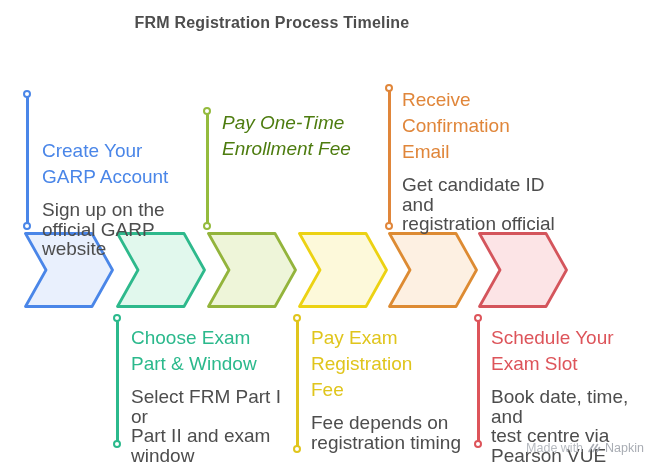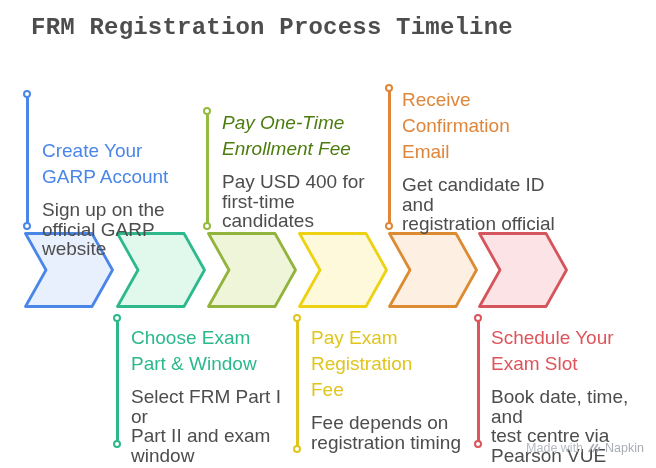--- a/index.html
+++ b/index.html
@@ -6,23 +6,22 @@
   .canvas{
     position:relative;
     width:656px;height:468px;
     background:#ffffff;
     overflow:hidden;
     font-family:"Liberation Sans","DejaVu Sans",sans-serif;
   }
   .page-title{
     position:absolute;left:0;top:14px;width:544px;
     text-align:center;
-    font-size:24px;font-weight:700;color:#4d4d4d;
+    font-size:16px;font-weight:700;color:#4d4d4d;
     letter-spacing:.2px;
-    font-family:Liberation Mono, monospace;
   }
   .step-label{position:absolute;}
   .step-heading{
     font-size:19px;font-weight:500;line-height:26px;
     white-space:pre-line;
   }
   .step-description{
     margin-top:10px;
     font-size:19px;line-height:19.5px;color:#4d4d4d;
     white-space:pre-line;
@@ -82,22 +81,20 @@
   <div class="step-label" style="left:42px;top:93px;width:152px;">
     <div class="step-heading" style="color: rgb(74, 134, 232); margin-top: 45px;">Create Your
 GARP Account</div>
     <div class="step-description">Sign up on the
 official GARP
 website</div>
   </div>
   <div class="step-label" style="left:222px;top:110px;width:162px;">
     <div class="step-heading" style="color: #4d7c0f; font-style: italic;">Pay One-Time
 Enrollment Fee</div>
-    <div class="step-description">Pay USD 400 for
-first-time candidates</div>
   </div>
   <div class="step-label" style="left:402px;top:87px;width:162px;">
     <div class="step-heading" style="color: rgb(224, 134, 58);">Receive
 Confirmation
 Email</div>
     <div class="step-description">Get candidate ID and
 registration official</div>
   </div>
 
   <div class="step-label" style="left:311px;top:325px;width:150px;">

